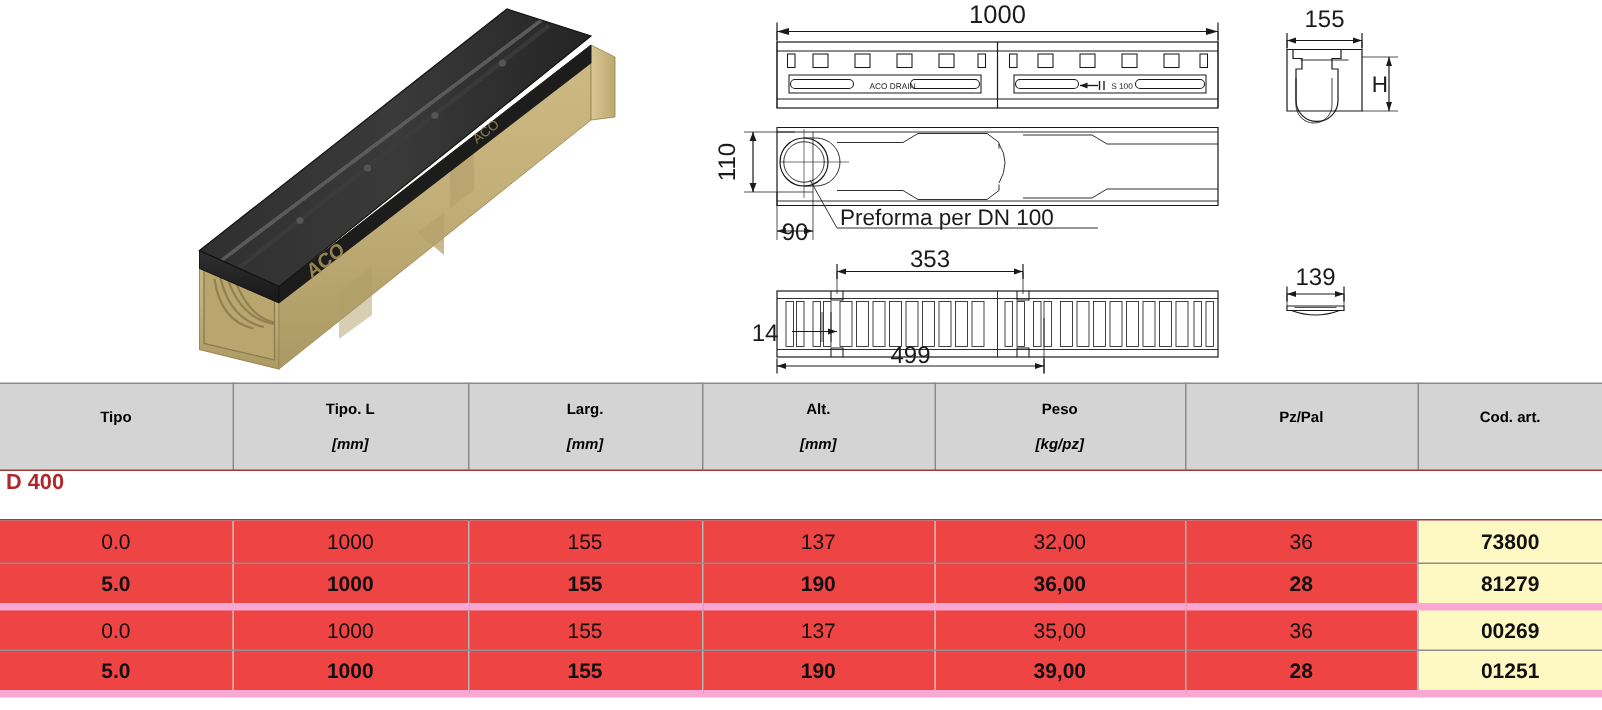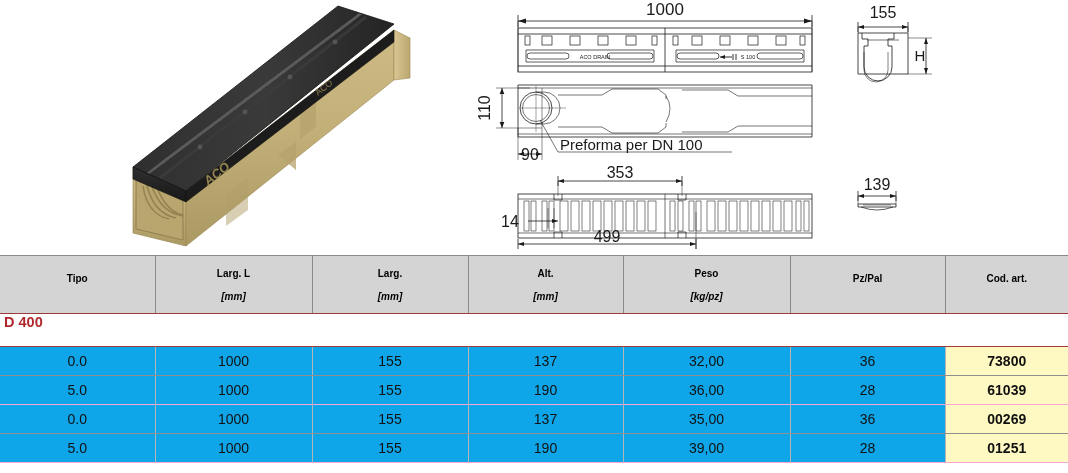--- a/index.html
+++ b/index.html
@@ -90,31 +90,31 @@
 
   tr.data-row td {
     height: 29px;
     border-left: 1px solid #b5b5b5;
     border-right: 1px solid #b5b5b5;
     border-bottom: 1px solid #8f8f8f;
     text-align: center;
     vertical-align: middle;
     font-size: 14px;
     color: #111;
-    background: #0ea5e9;
+    background: #ef4444;
     padding: 0;
   }
   tr.data-row td:first-child { border-left: none; }
   tr.data-row td:last-child  { border-right: none; }
   tr.data-row td.code-cell {
     background: #fef9c3;
     font-weight: bold;
     border-left: 1px solid #8a8a8a;
   }
-  tr.data-row.last-of-group td { border-bottom: 1px solid #f9a8d4; }
+  tr.data-row.last-of-group td { border-bottom: 5px solid #f9a8d4; font-weight: bold; }
 </style>
 </head>
 <body>
 
 <div id="top-area">
 
   <div id="product-photo">
     <svg id="photo-svg" width="430" height="255" viewBox="0 0 430 255">
       <defs>
         <linearGradient id="concFront" x1="0" y1="0" x2="0" y2="1">
@@ -442,21 +442,21 @@
         <col class="c5">
         <col class="c6">
     </colgroup>
     <thead>
       <tr>
         <th>
           <span class="hdr-main">Tipo</span>
           <span class="hdr-unit"></span>
         </th>
         <th>
-          <span class="hdr-main">Larg. L</span>
+          <span class="hdr-main">Tipo. L</span>
           <span class="hdr-unit">[mm]</span>
         </th>
         <th>
           <span class="hdr-main">Larg.</span>
           <span class="hdr-unit">[mm]</span>
         </th>
         <th>
           <span class="hdr-main">Alt.</span>
           <span class="hdr-unit">[mm]</span>
         </th>
@@ -488,21 +488,21 @@
         <td>36</td>
         <td class="code-cell">73800</td>
       </tr>
       <tr class="data-row last-of-group">
         <td>5.0</td>
         <td>1000</td>
         <td>155</td>
         <td>190</td>
         <td>36,00</td>
         <td>28</td>
-        <td class="code-cell">61039</td>
+        <td class="code-cell">81279</td>
       </tr>
 
       <tr class="data-row">
         <td>0.0</td>
         <td>1000</td>
         <td>155</td>
         <td>137</td>
         <td>35,00</td>
         <td>36</td>
         <td class="code-cell">00269</td>

